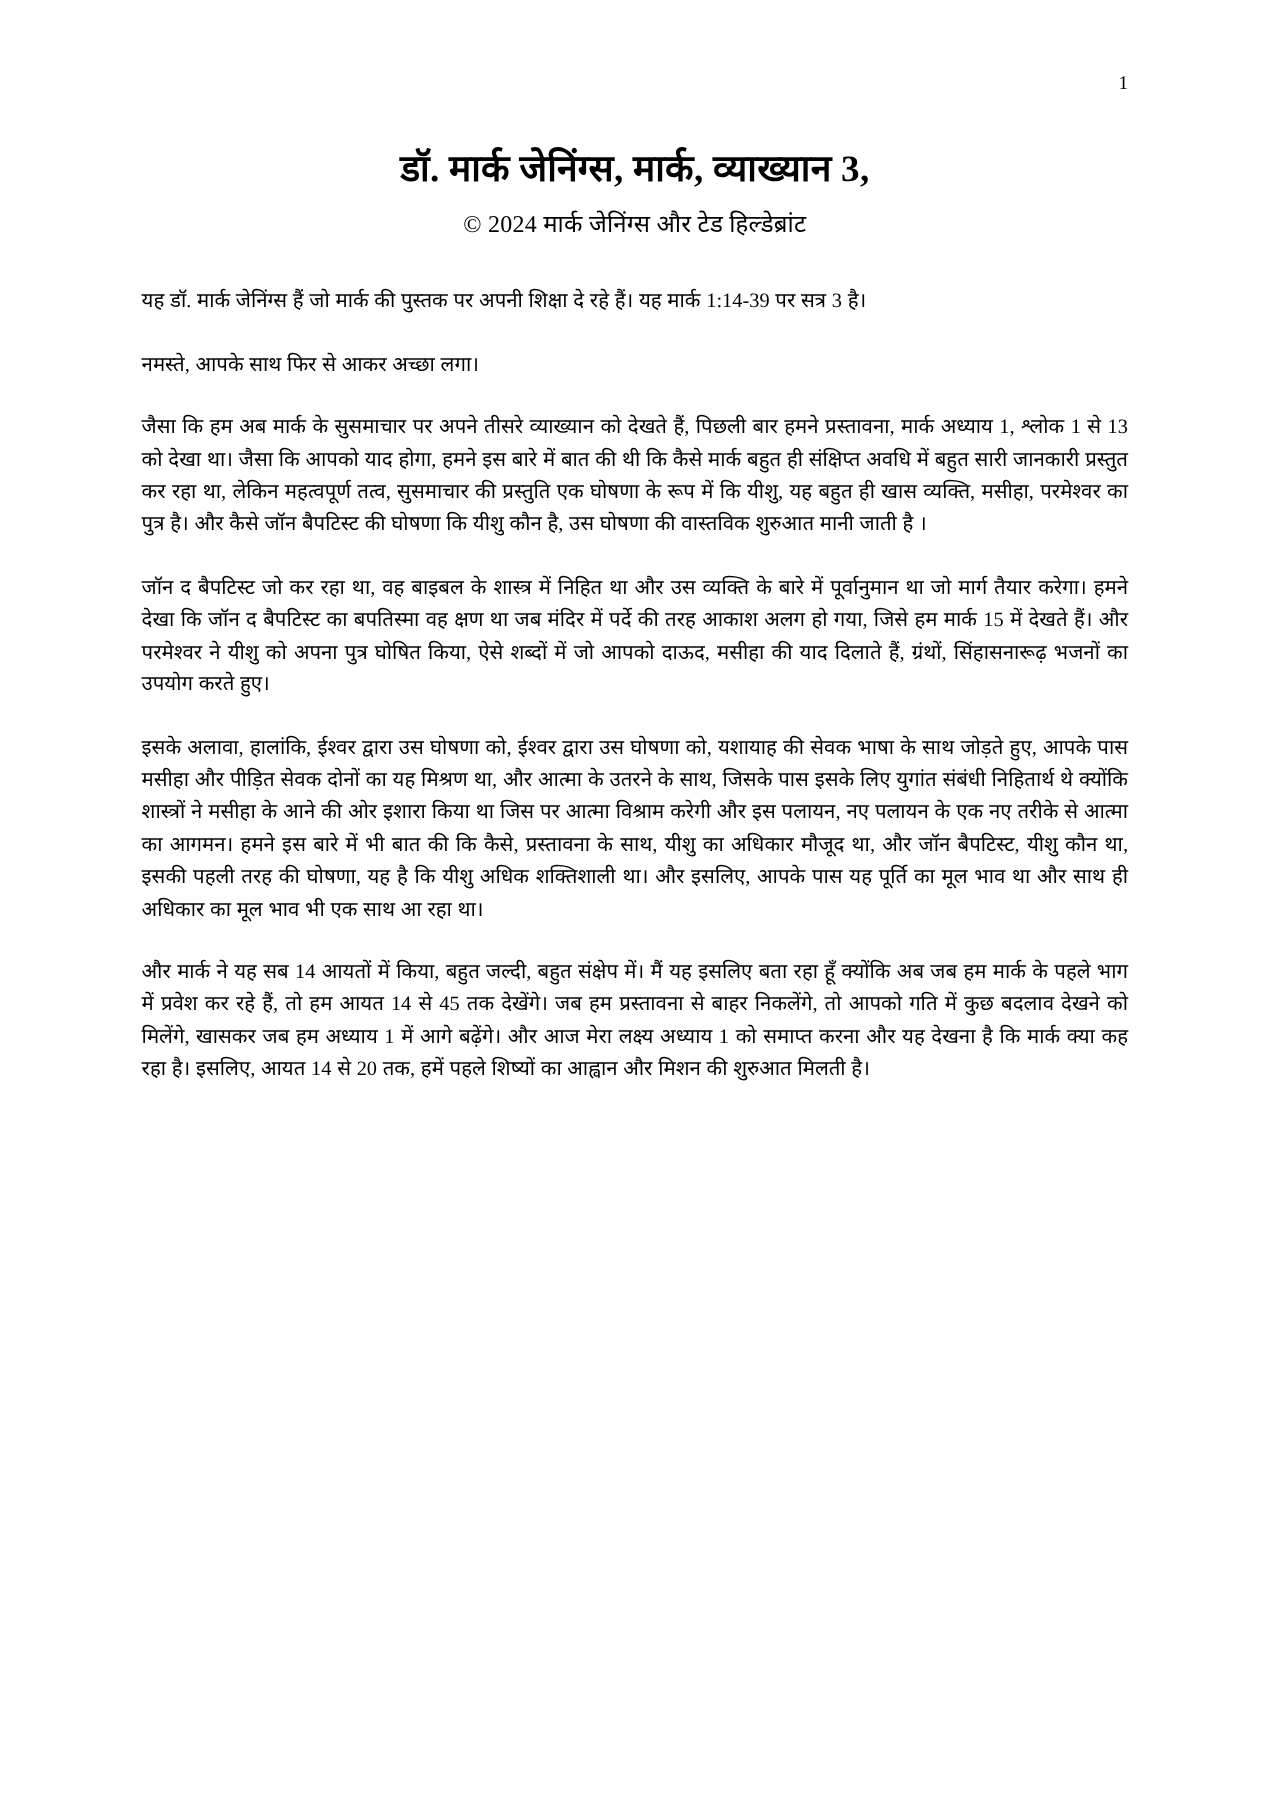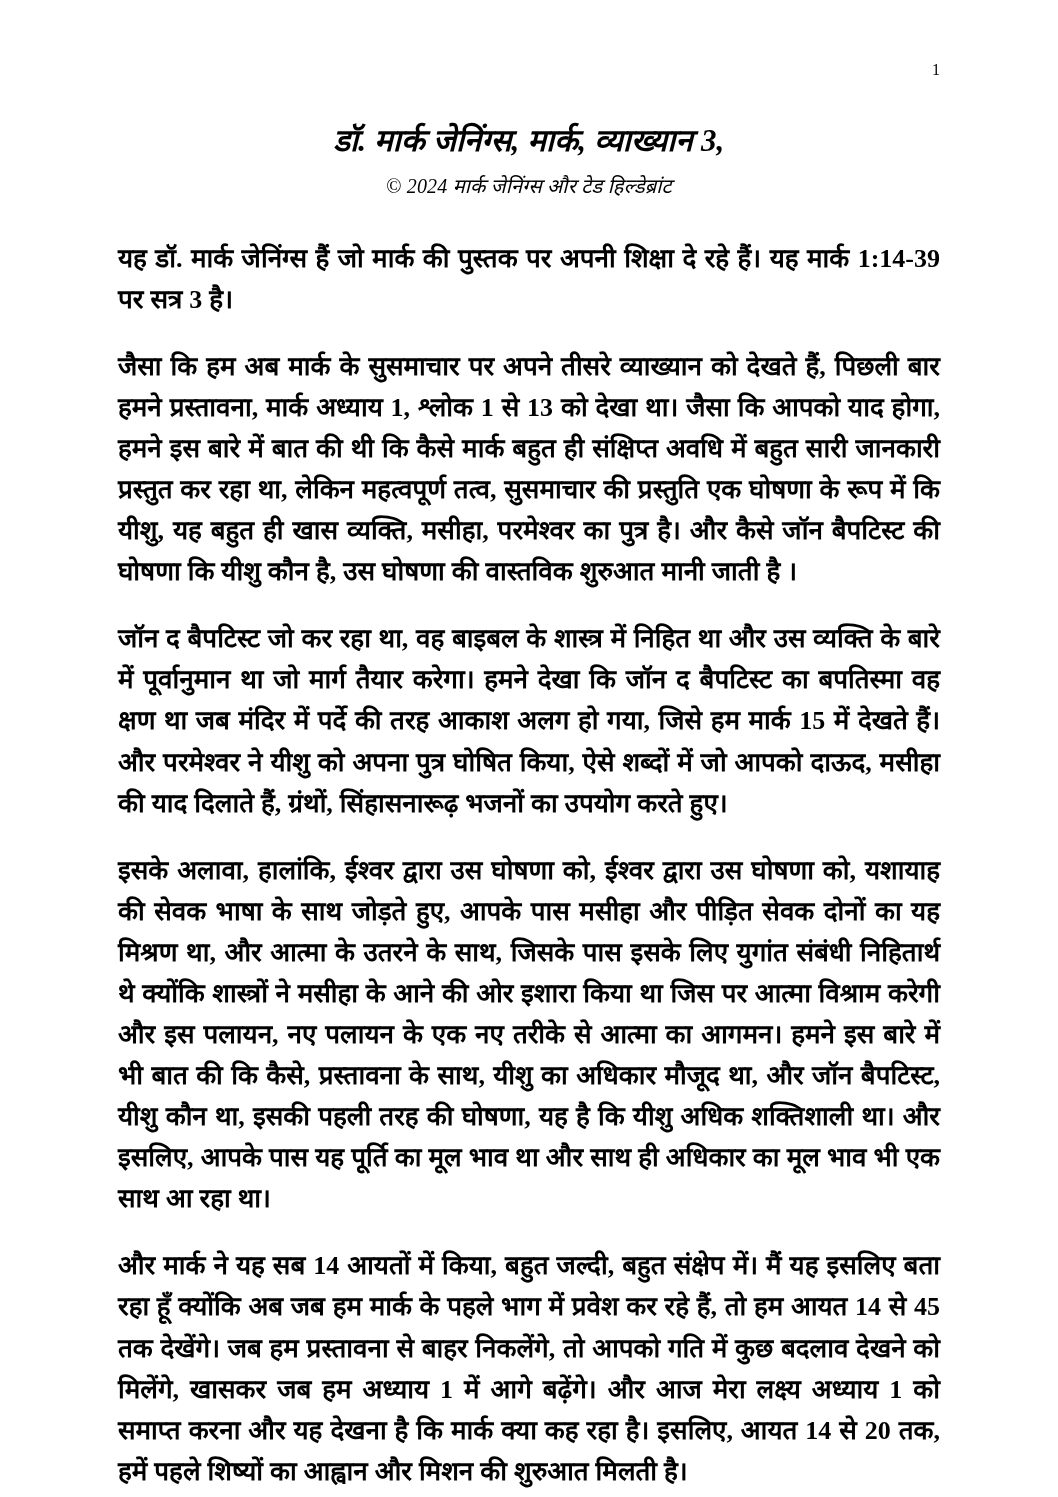--- a/index.html
+++ b/index.html
@@ -29,60 +29,59 @@
     line-height: 1;
     text-align: right;
   }
   .doc-title {
     margin: 60px 0 0 0;
     text-align: center;
     font-size: 31px;
     font-weight: bold;
     line-height: 1.35;
     letter-spacing: 0.2px;
-    font-style: italic;
   }
   .doc-title .title-line {
     display: block;
   }
   .copyright {
     margin: 8px 0 0 0;
     font-size: 20px;
     font-weight: normal;
     line-height: 1.4;
   }
   .body-text {
     margin-top: 34px;
   }
   .body-text p {
     margin: 0 0 26px 0;
-    font-size: 26px;
+    font-size: 17px;
     line-height: 1.58;
     text-align: justify;
     text-justify: inter-word;
     word-spacing: 0.5px;
-    font-weight: bold;
   }
   .body-text p:last-child {
     margin-bottom: 0;
   }
 </style>
 </head>
 <body>
 
 <div class="page">
 
   <div class="page-number">1</div>
 
   <h1 class="doc-title">
     <span class="title-line">डॉ. मार्क जेनिंग्स, मार्क, व्याख्यान 3,</span>
     <span class="copyright">© 2024 मार्क जेनिंग्स और टेड हिल्डेब्रांट</span>
   </h1>
 
   <div class="body-text">
     <p>यह डॉ. मार्क जेनिंग्स हैं जो मार्क की पुस्तक पर अपनी शिक्षा दे रहे हैं। यह मार्क 1:14-39 पर सत्र 3 है।</p>
+    <p>नमस्ते, आपके साथ फिर से आकर अच्छा लगा।</p>
     <p>जैसा कि हम अब मार्क के सुसमाचार पर अपने तीसरे व्याख्यान को देखते हैं, पिछली बार हमने प्रस्तावना, मार्क अध्याय 1, श्लोक 1 से 13 को देखा था। जैसा कि आपको याद होगा, हमने इस बारे में बात की थी कि कैसे मार्क बहुत ही संक्षिप्त अवधि में बहुत सारी जानकारी प्रस्तुत कर रहा था, लेकिन महत्वपूर्ण तत्व, सुसमाचार की प्रस्तुति एक घोषणा के रूप में कि यीशु, यह बहुत ही खास व्यक्ति, मसीहा, परमेश्वर का पुत्र है। और कैसे जॉन बैपटिस्ट की घोषणा कि यीशु कौन है, उस घोषणा की वास्तविक शुरुआत मानी जाती है ।</p>
     <p>जॉन द बैपटिस्ट जो कर रहा था, वह बाइबल के शास्त्र में निहित था और उस व्यक्ति के बारे में पूर्वानुमान था जो मार्ग तैयार करेगा। हमने देखा कि जॉन द बैपटिस्ट का बपतिस्मा वह क्षण था जब मंदिर में पर्दे की तरह आकाश अलग हो गया, जिसे हम मार्क 15 में देखते हैं। और परमेश्वर ने यीशु को अपना पुत्र घोषित किया, ऐसे शब्दों में जो आपको दाऊद, मसीहा की याद दिलाते हैं, ग्रंथों, सिंहासनारूढ़ भजनों का उपयोग करते हुए।</p>
     <p>इसके अलावा, हालांकि, ईश्वर द्वारा उस घोषणा को, ईश्वर द्वारा उस घोषणा को, यशायाह की सेवक भाषा के साथ जोड़ते हुए, आपके पास मसीहा और पीड़ित सेवक दोनों का यह मिश्रण था, और आत्मा के उतरने के साथ, जिसके पास इसके लिए युगांत संबंधी निहितार्थ थे क्योंकि शास्त्रों ने मसीहा के आने की ओर इशारा किया था जिस पर आत्मा विश्राम करेगी और इस पलायन, नए पलायन के एक नए तरीके से आत्मा का आगमन। हमने इस बारे में भी बात की कि कैसे, प्रस्तावना के साथ, यीशु का अधिकार मौजूद था, और जॉन बैपटिस्ट, यीशु कौन था, इसकी पहली तरह की घोषणा, यह है कि यीशु अधिक शक्तिशाली था। और इसलिए, आपके पास यह पूर्ति का मूल भाव था और साथ ही अधिकार का मूल भाव भी एक साथ आ रहा था।</p>
     <p>और मार्क ने यह सब 14 आयतों में किया, बहुत जल्दी, बहुत संक्षेप में। मैं यह इसलिए बता रहा हूँ क्योंकि अब जब हम मार्क के पहले भाग में प्रवेश कर रहे हैं, तो हम आयत 14 से 45 तक देखेंगे। जब हम प्रस्तावना से बाहर निकलेंगे, तो आपको गति में कुछ बदलाव देखने को मिलेंगे, खासकर जब हम अध्याय 1 में आगे बढ़ेंगे। और आज मेरा लक्ष्य अध्याय 1 को समाप्त करना और यह देखना है कि मार्क क्या कह रहा है। इसलिए, आयत 14 से 20 तक, हमें पहले शिष्यों का आह्वान और मिशन की शुरुआत मिलती है।</p>
   </div>
 
 </div>
 
 </body></html>

